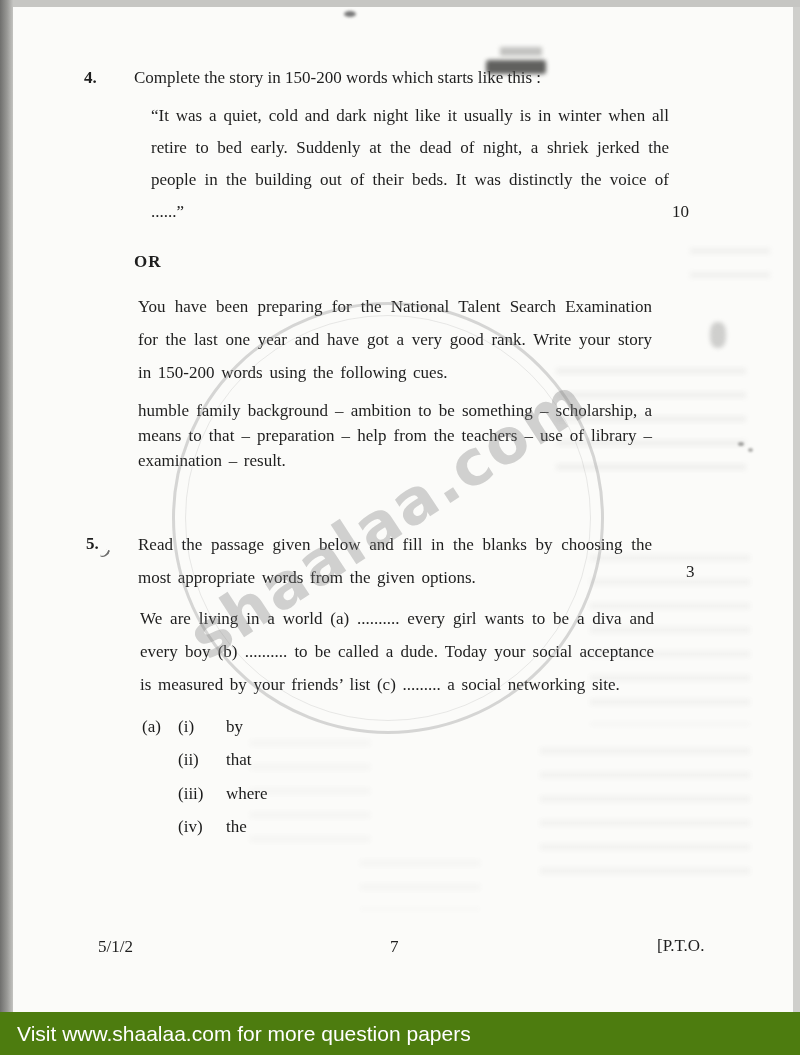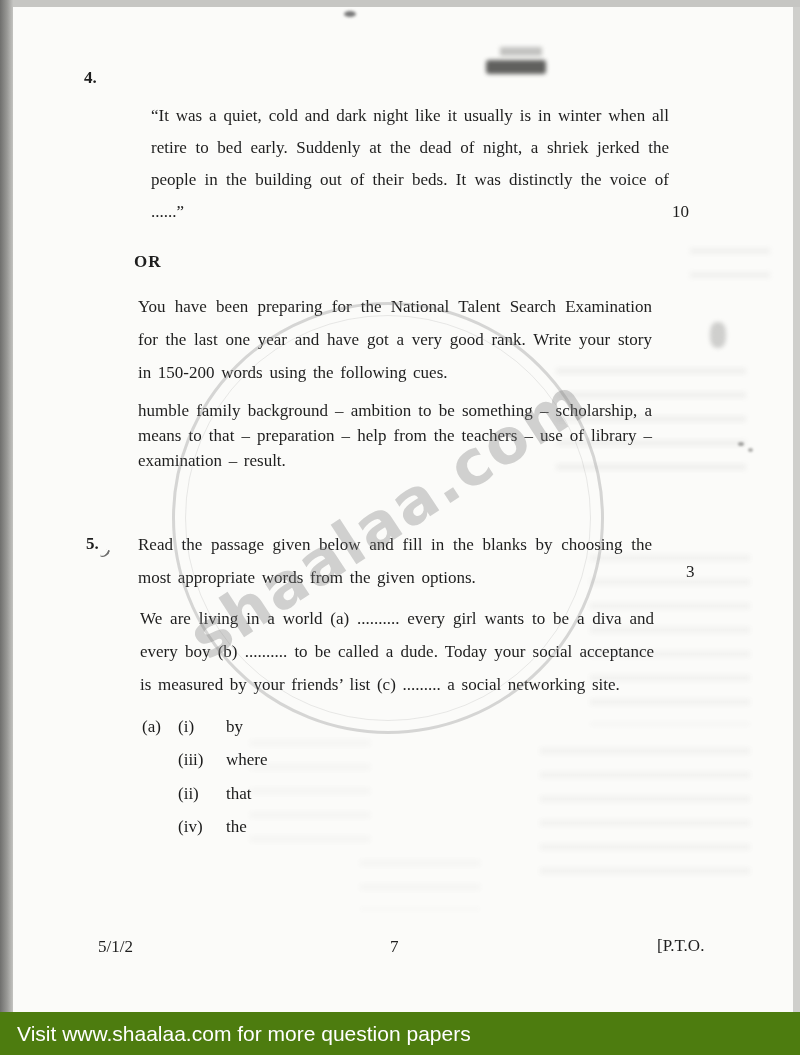--- a/index.html
+++ b/index.html
@@ -73,46 +73,47 @@
 </style>
 </head>
 <body>
 
 <div class="scan">
   <div class="edge-topshade artifact"></div>
   <div class="page"></div>
   <div class="edge-left artifact"></div>
 
   <div class="txt bold q4-number">4.</div>
+  <div class="txt q4-prompt">Complete the story in 150-200 words which starts like this :</div>
   <div class="txt just q4-quote">“It was a quiet, cold and dark night like it usually is in winter when all retire to bed early. Suddenly at the dead of night, a shriek jerked the people in the building out of their beds. It was distinctly the voice of ......”</div>
   <div class="txt q4-marks">10</div>
   <div class="txt bold or-label">OR</div>
   <div class="txt just alt-intro">You  have been preparing for the National Talent Search Examination for the last one year and have got a very good rank. Write your story in 150-200 words using the following cues.</div>
   <div class="txt just alt-cues">humble family background – ambition to be something – scholarship, a means to that – preparation – help from the teachers – use of library – examination – result.</div>
 
   <div class="txt bold q5-number">5.</div>
   <div class="txt just q5-prompt">Read the passage given below and fill in the blanks by choosing the most appropriate words from the given options.</div>
   <div class="txt q5-marks">3</div>
   <div class="txt just q5-passage">We are living in a world (a) .......... every girl wants to be a diva and every boy (b) .......... to be called a dude. Today your social acceptance is measured by your friends’ list (c) ......... a social networking site.</div>
 
   <div class="options">
     <div class="opt-row">
       <span class="opt-group">(a)</span>
       <span class="opt-key">(i)</span>
       <span class="opt-text">by</span>
     </div>
     <div class="opt-row">
       <span class="opt-group"></span>
-      <span class="opt-key">(iii)</span>
-      <span class="opt-text">where</span>
+      <span class="opt-key">(ii)</span>
+      <span class="opt-text">that</span>
     </div>
     <div class="opt-row">
       <span class="opt-group"></span>
-      <span class="opt-key">(ii)</span>
-      <span class="opt-text">that</span>
+      <span class="opt-key">(iii)</span>
+      <span class="opt-text">where</span>
     </div>
     <div class="opt-row">
       <span class="opt-group"></span>
       <span class="opt-key">(iv)</span>
       <span class="opt-text">the</span>
     </div>
   </div>
 
   <div class="txt footer-left">5/1/2</div>
   <div class="txt footer-center">7</div>

